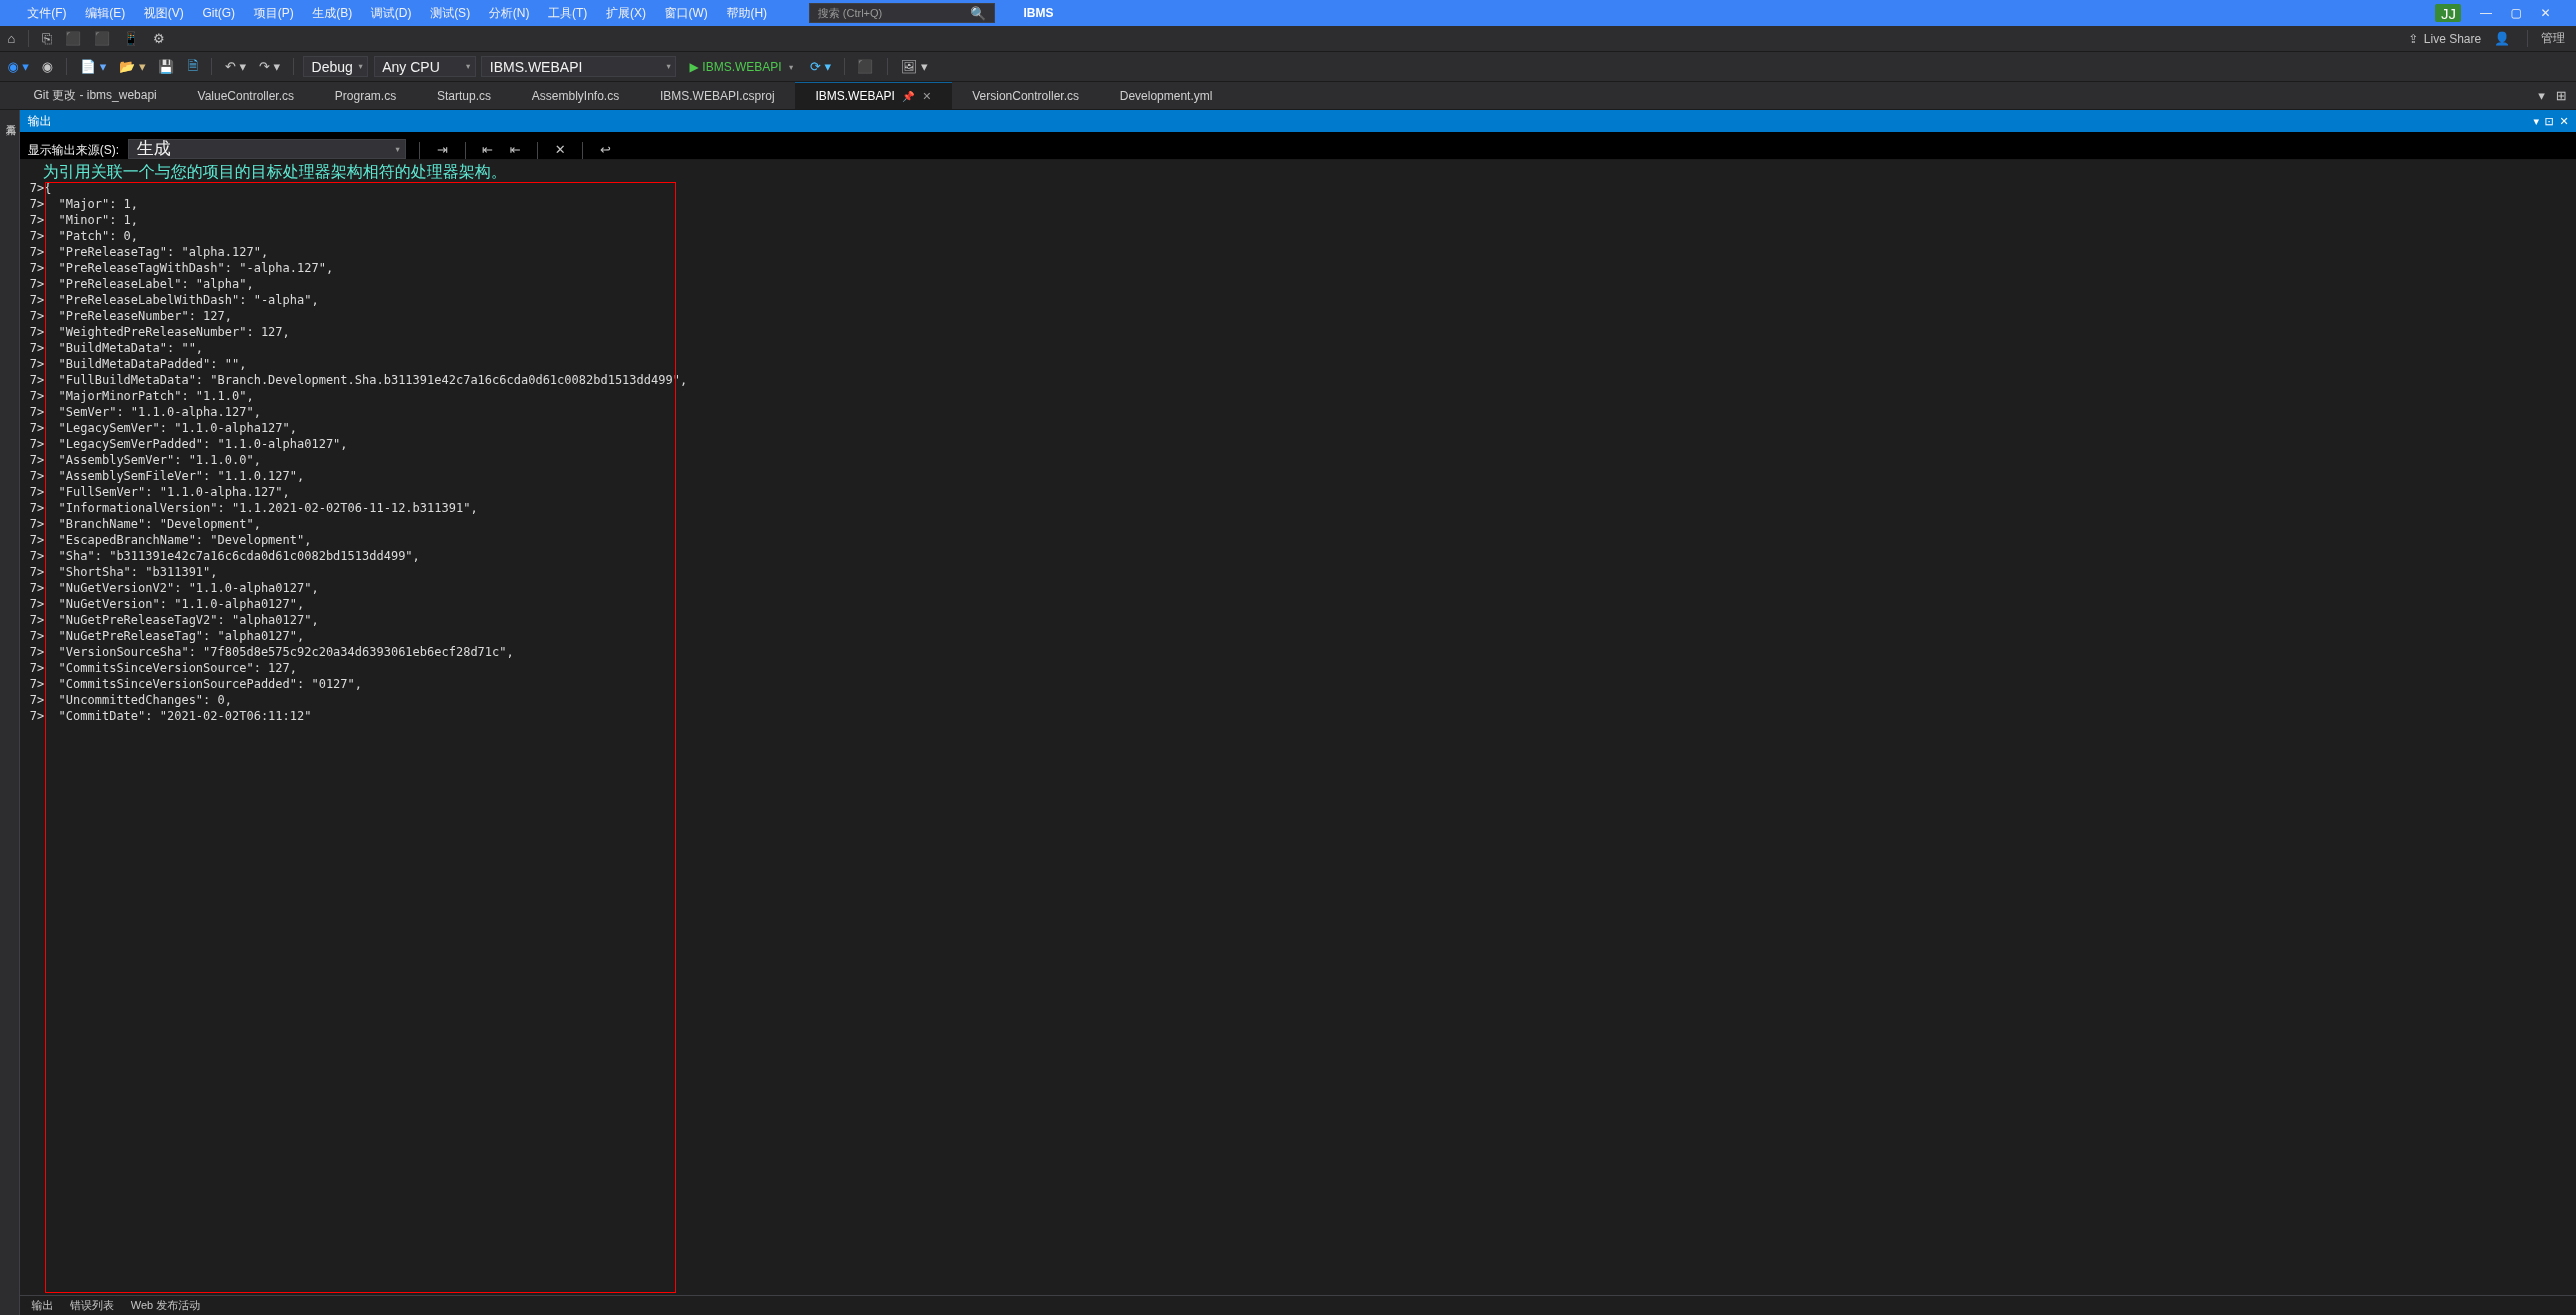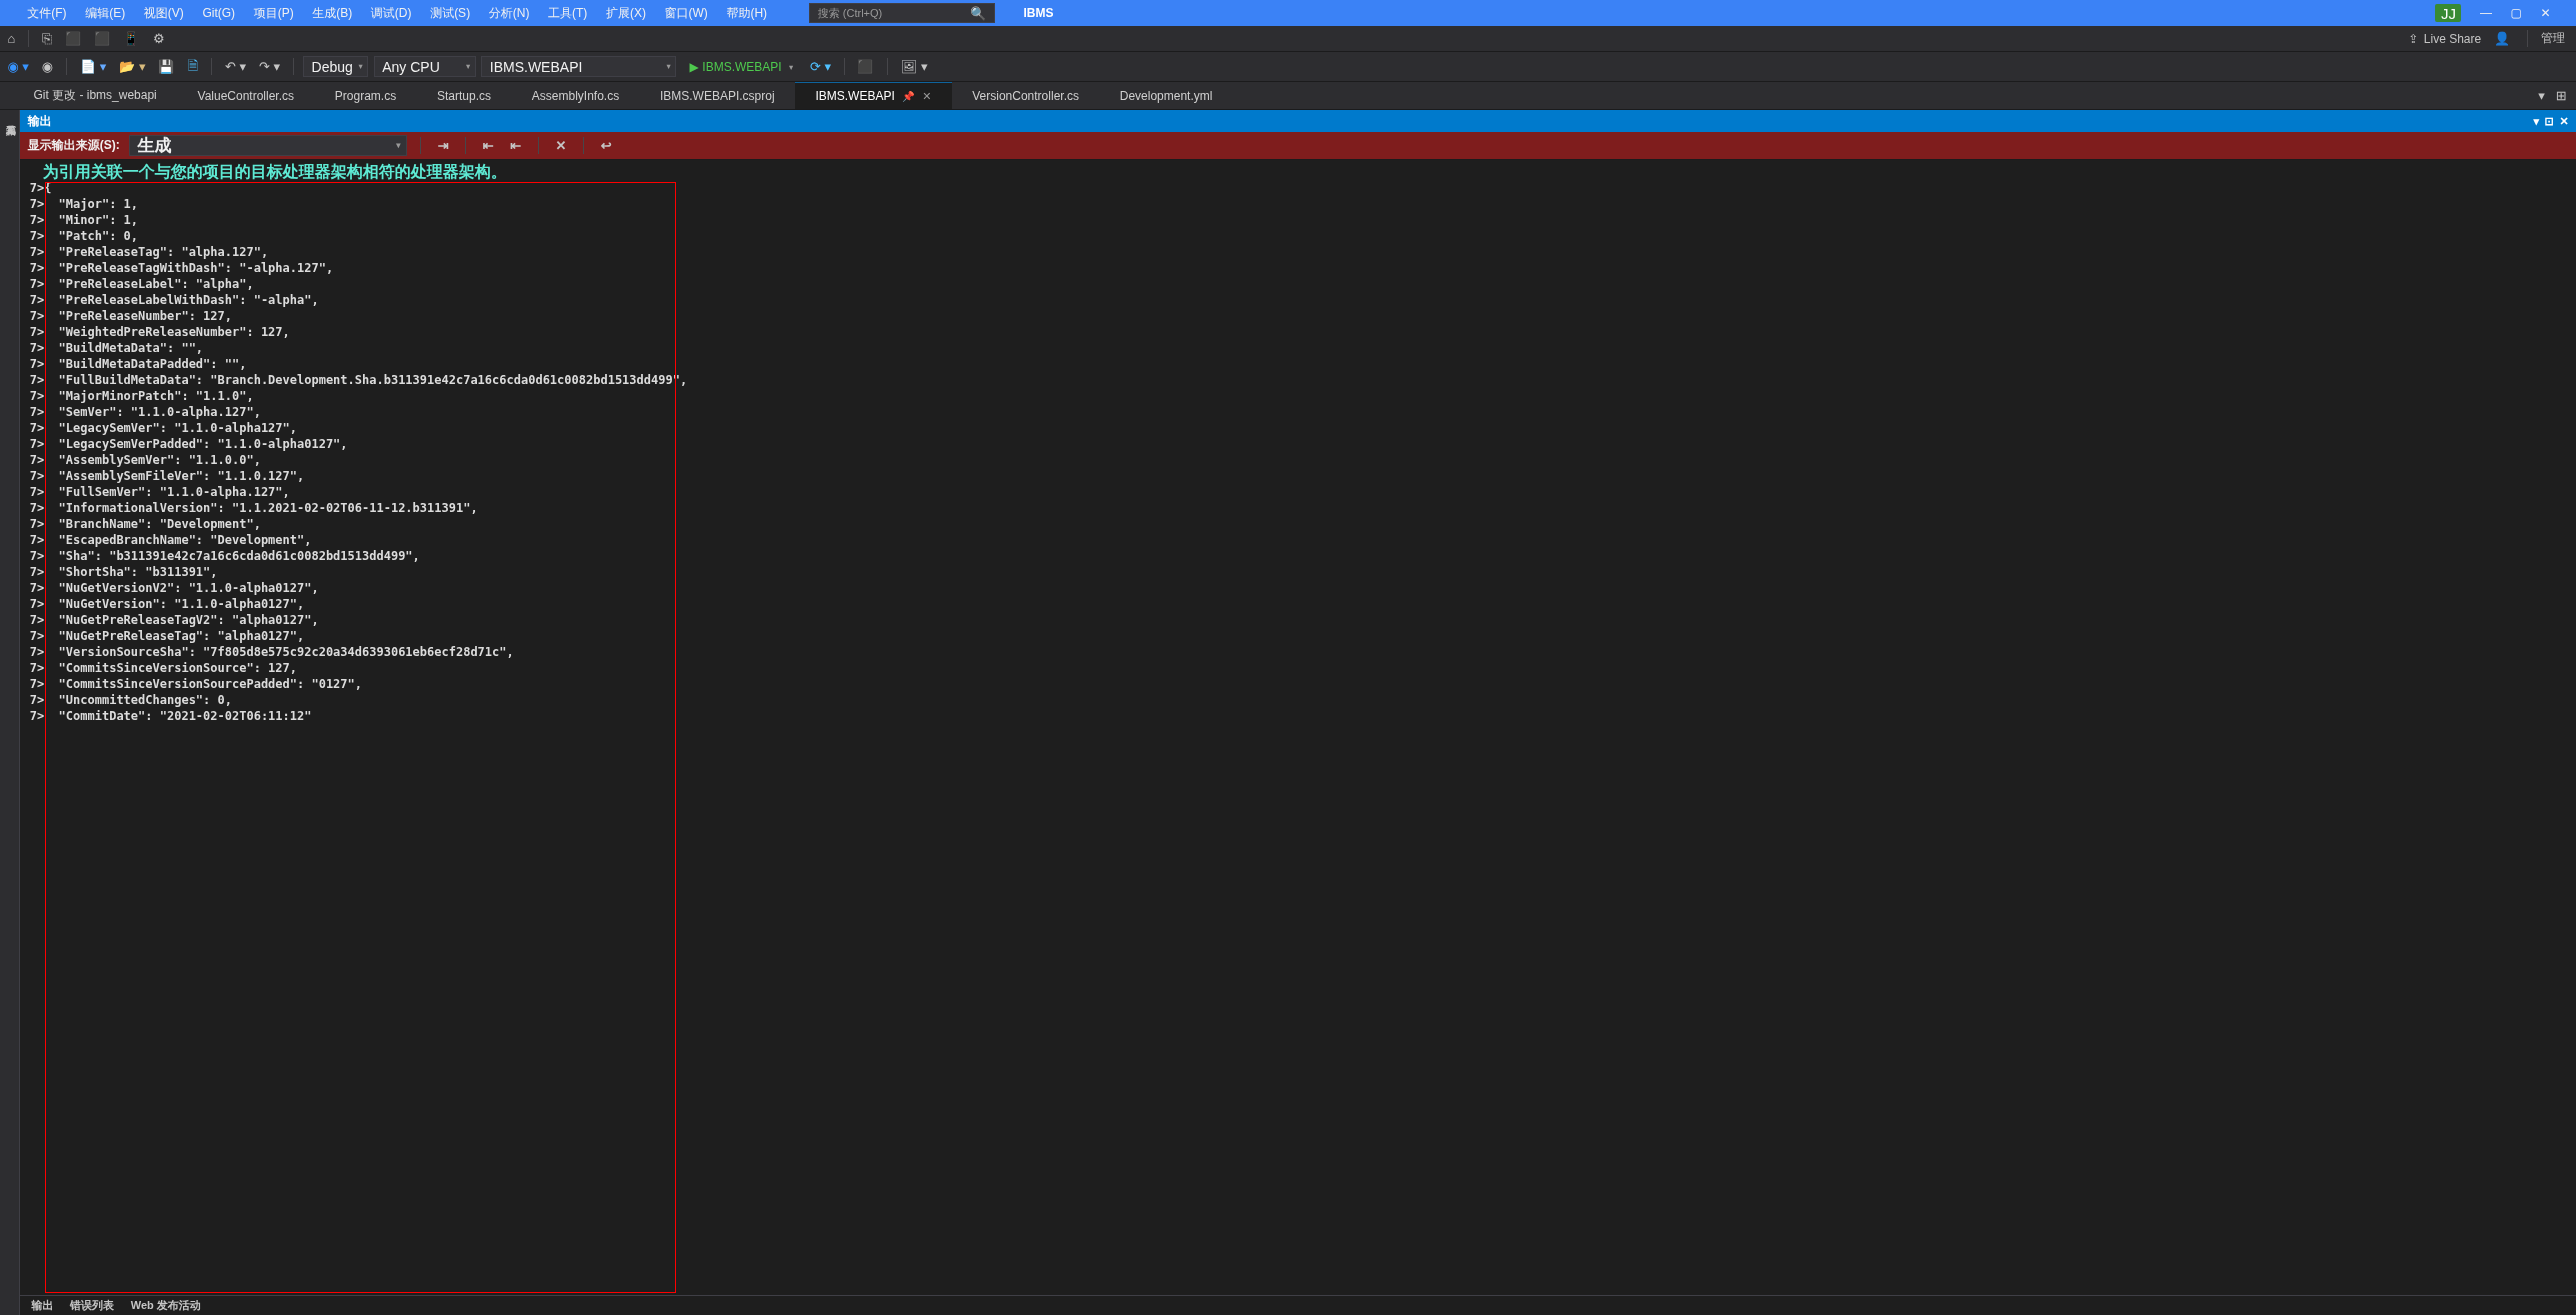--- a/index.html
+++ b/index.html
@@ -130,21 +130,21 @@
     .tab-close { font-size: 11px; color: #999; }
     .tab-pin { font-size: 10.2px; color: #999; }
     .tabs-right {
       margin-left: auto;
       display: flex;
       gap: 3.7px;
       padding-right: 5.6px;
       color: #c5c5c5;
     }
 
-    .main-area { flex: 1; display: flex; min-height: 0; font-weight: bold; }
+    .main-area { flex: 1; display: flex; min-height: 0; }
     .left-sidebar {
       width: 20.4px;
       background: #2d2d30;
       border-right: 0.9px solid #3f3f46;
       color: #c5c5c5;
       font-size: 10.2px;
       writing-mode: vertical-rl;
       padding: 7.4px 1.9px;
     }
     .content-col { flex: 1; display: flex; flex-direction: column; min-height: 0; }
@@ -155,24 +155,24 @@
       height: 22px;
       display: flex;
       align-items: center;
       padding: 0 7.4px;
       font-size: 12px;
       justify-content: space-between;
     }
     .output-header-right { display: flex; gap: 5.6px; align-items: center; font-size: 11px; }
 
     .output-toolbar {
-      background: #7f1d1d;
+      background: #000000;
       height: 28px;
       display: flex;
-      align-items: center;
+      align-items: flex-end;
       padding: 0 7.4px;
       border-bottom: 0.9px solid #1b1b1c;
       gap: 9.3px;
       font-size: 12px;
       color: #f1f1f1;
     }
     .output-source-dropdown {
       background: #333337;
       border: 0.9px solid #3f3f46;
       padding: 1.9px 56px 1.9px 7.4px;

